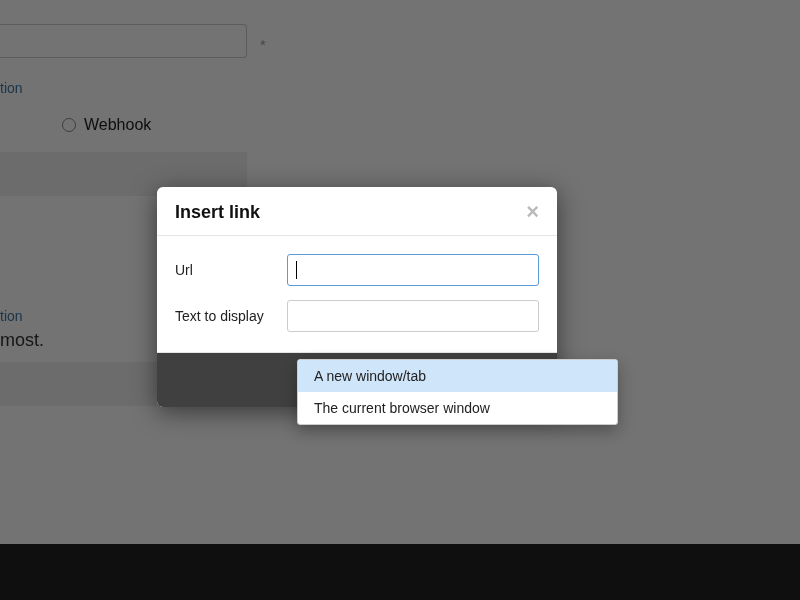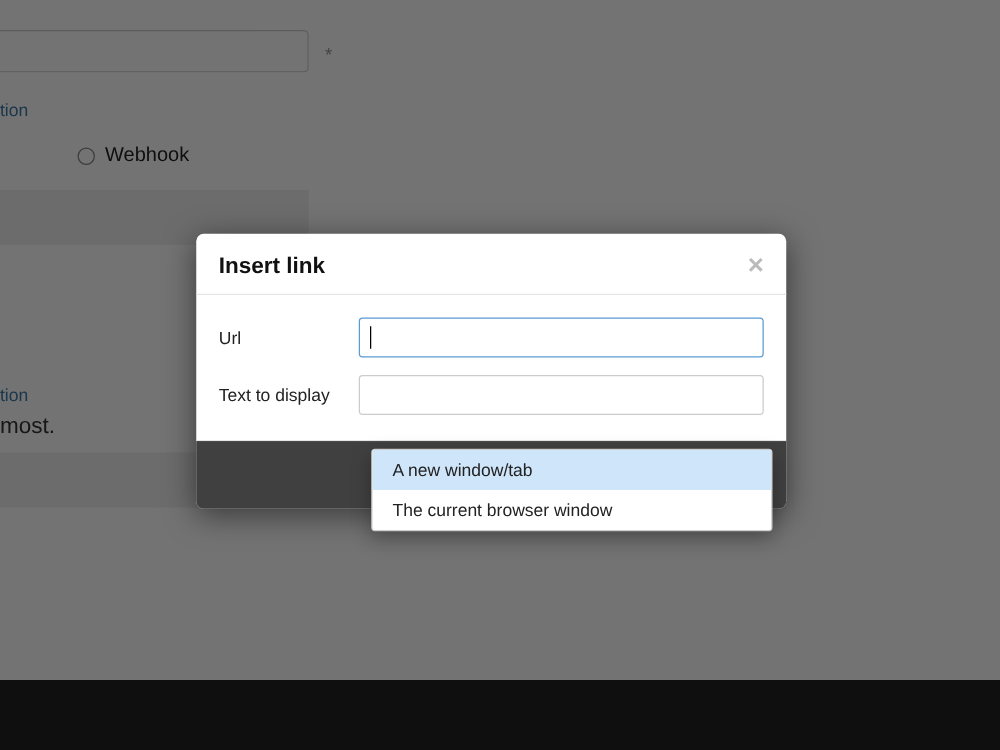--- a/index.html
+++ b/index.html
@@ -35,21 +35,21 @@
 
   .overlay {
     position: absolute; inset: 0;
     background: rgba(0,0,0,0.55);
   }
 
   
   .modal {
     position: absolute;
     left: 157px; top: 187px;
-    width: 472px;
+    width: 400px;
     background: #fff;
     border-radius: 6px;
     box-shadow: 0 5px 25px rgba(0,0,0,0.5);
   }
   .modal-header {
     display: flex; align-items: center; justify-content: space-between;
     padding: 14px 18px 12px 18px;
     border-bottom: 1px solid #e5e5e5;
   }
   .modal-title { font-size: 18px; font-weight: bold; color: #111; }

